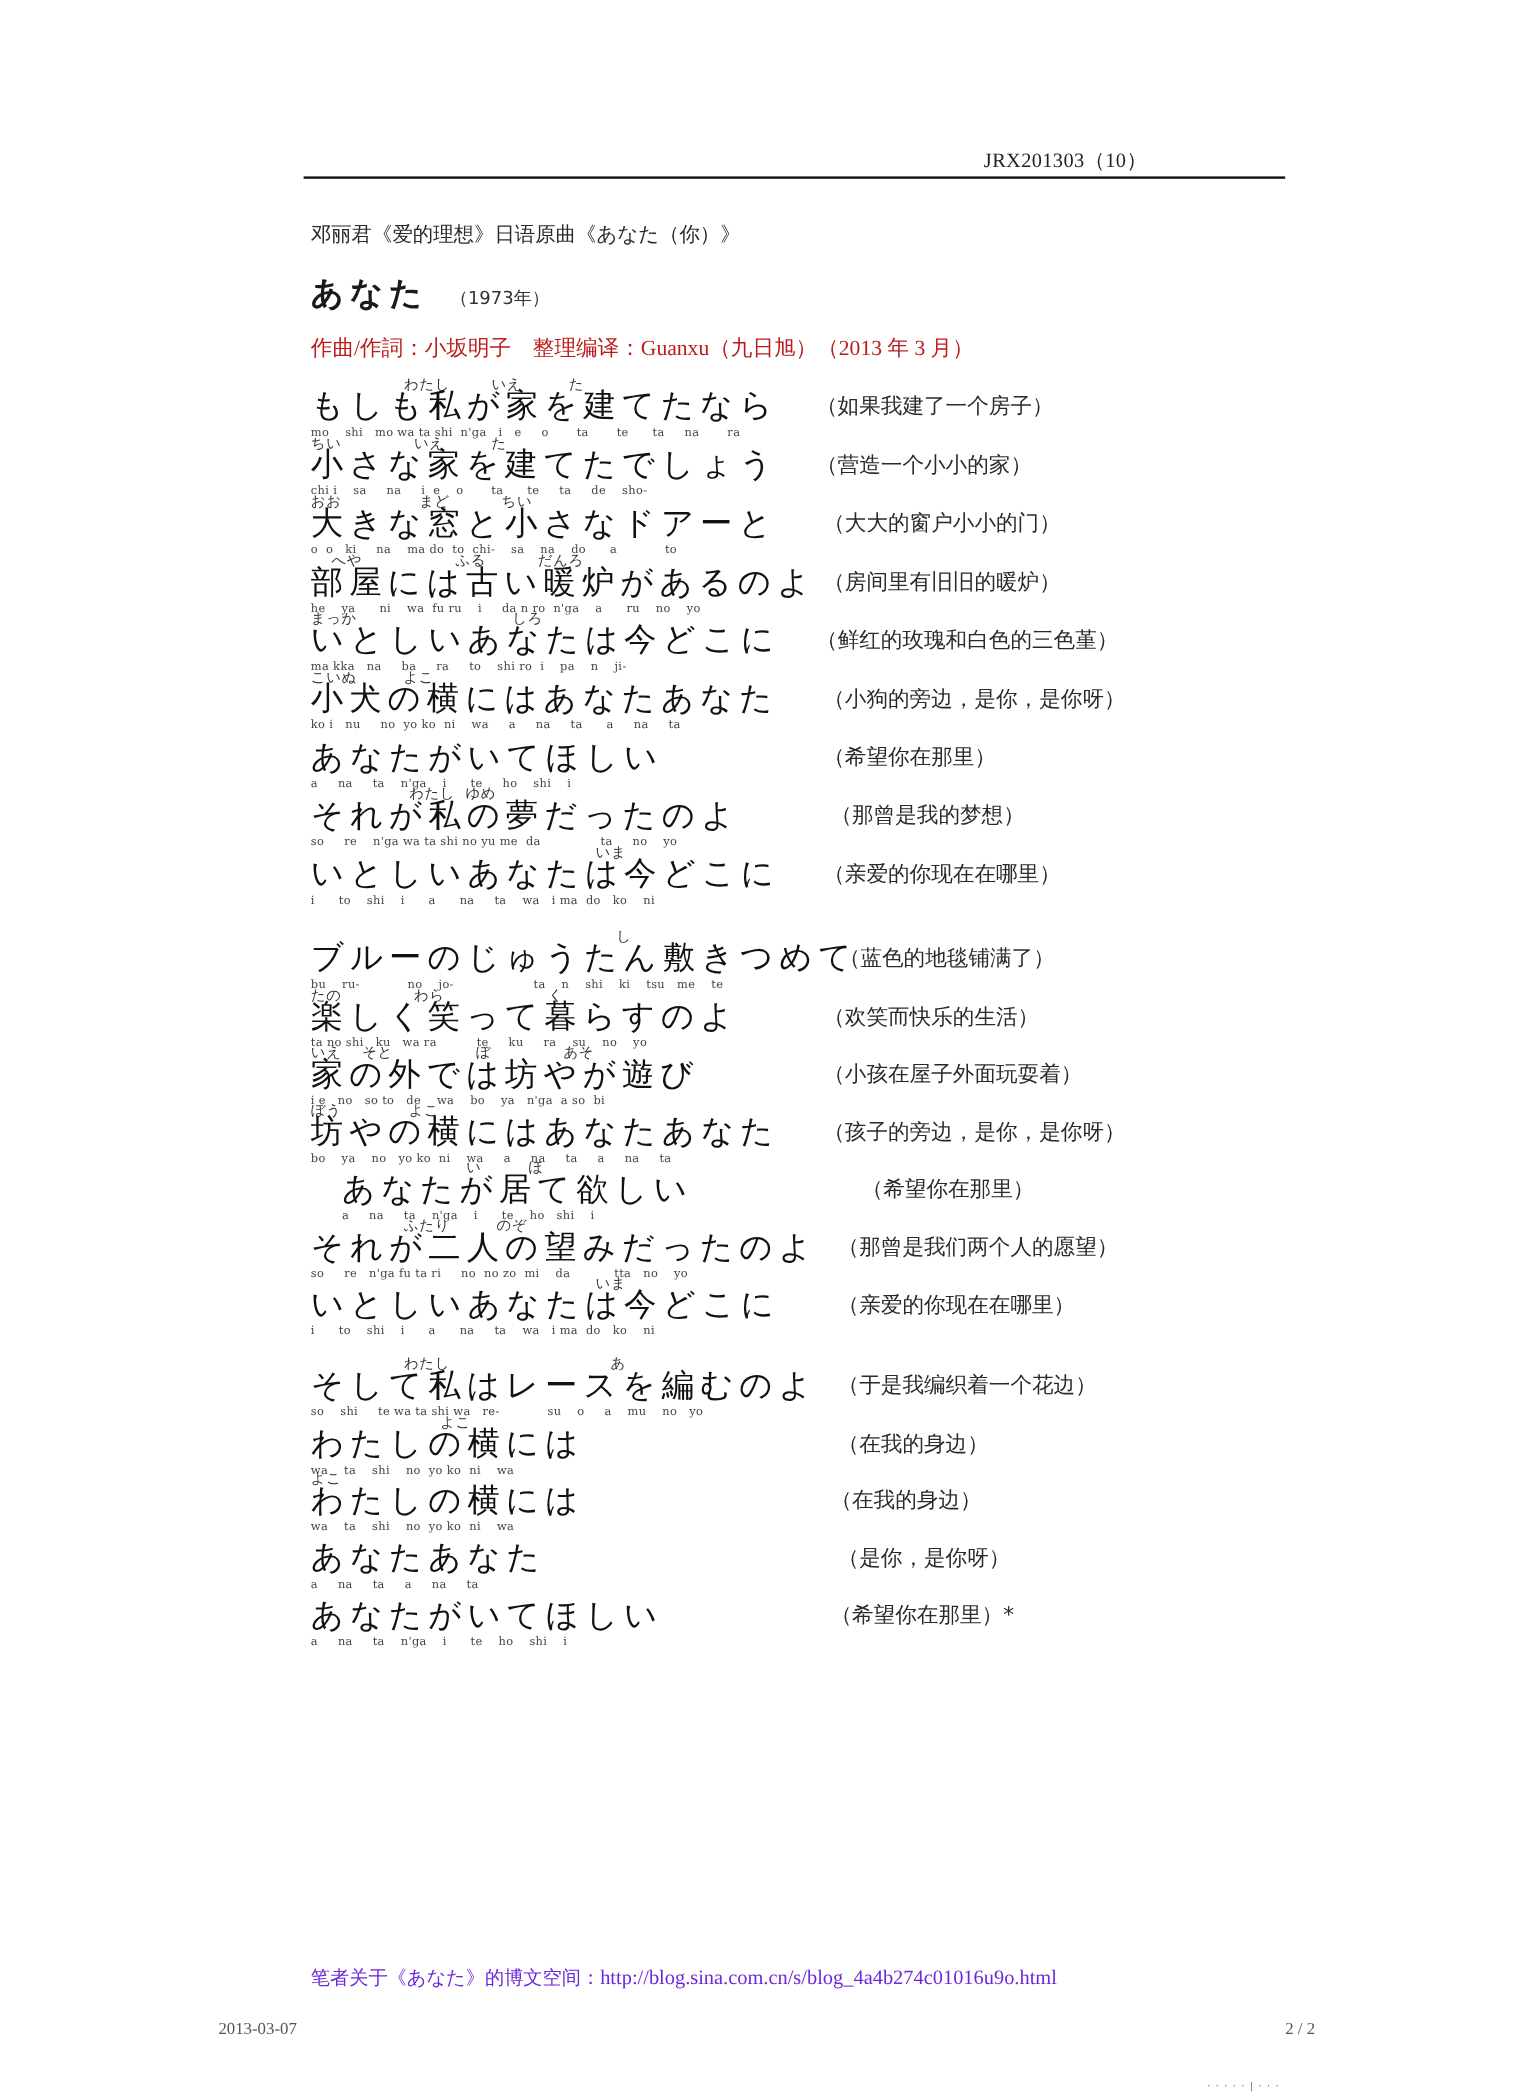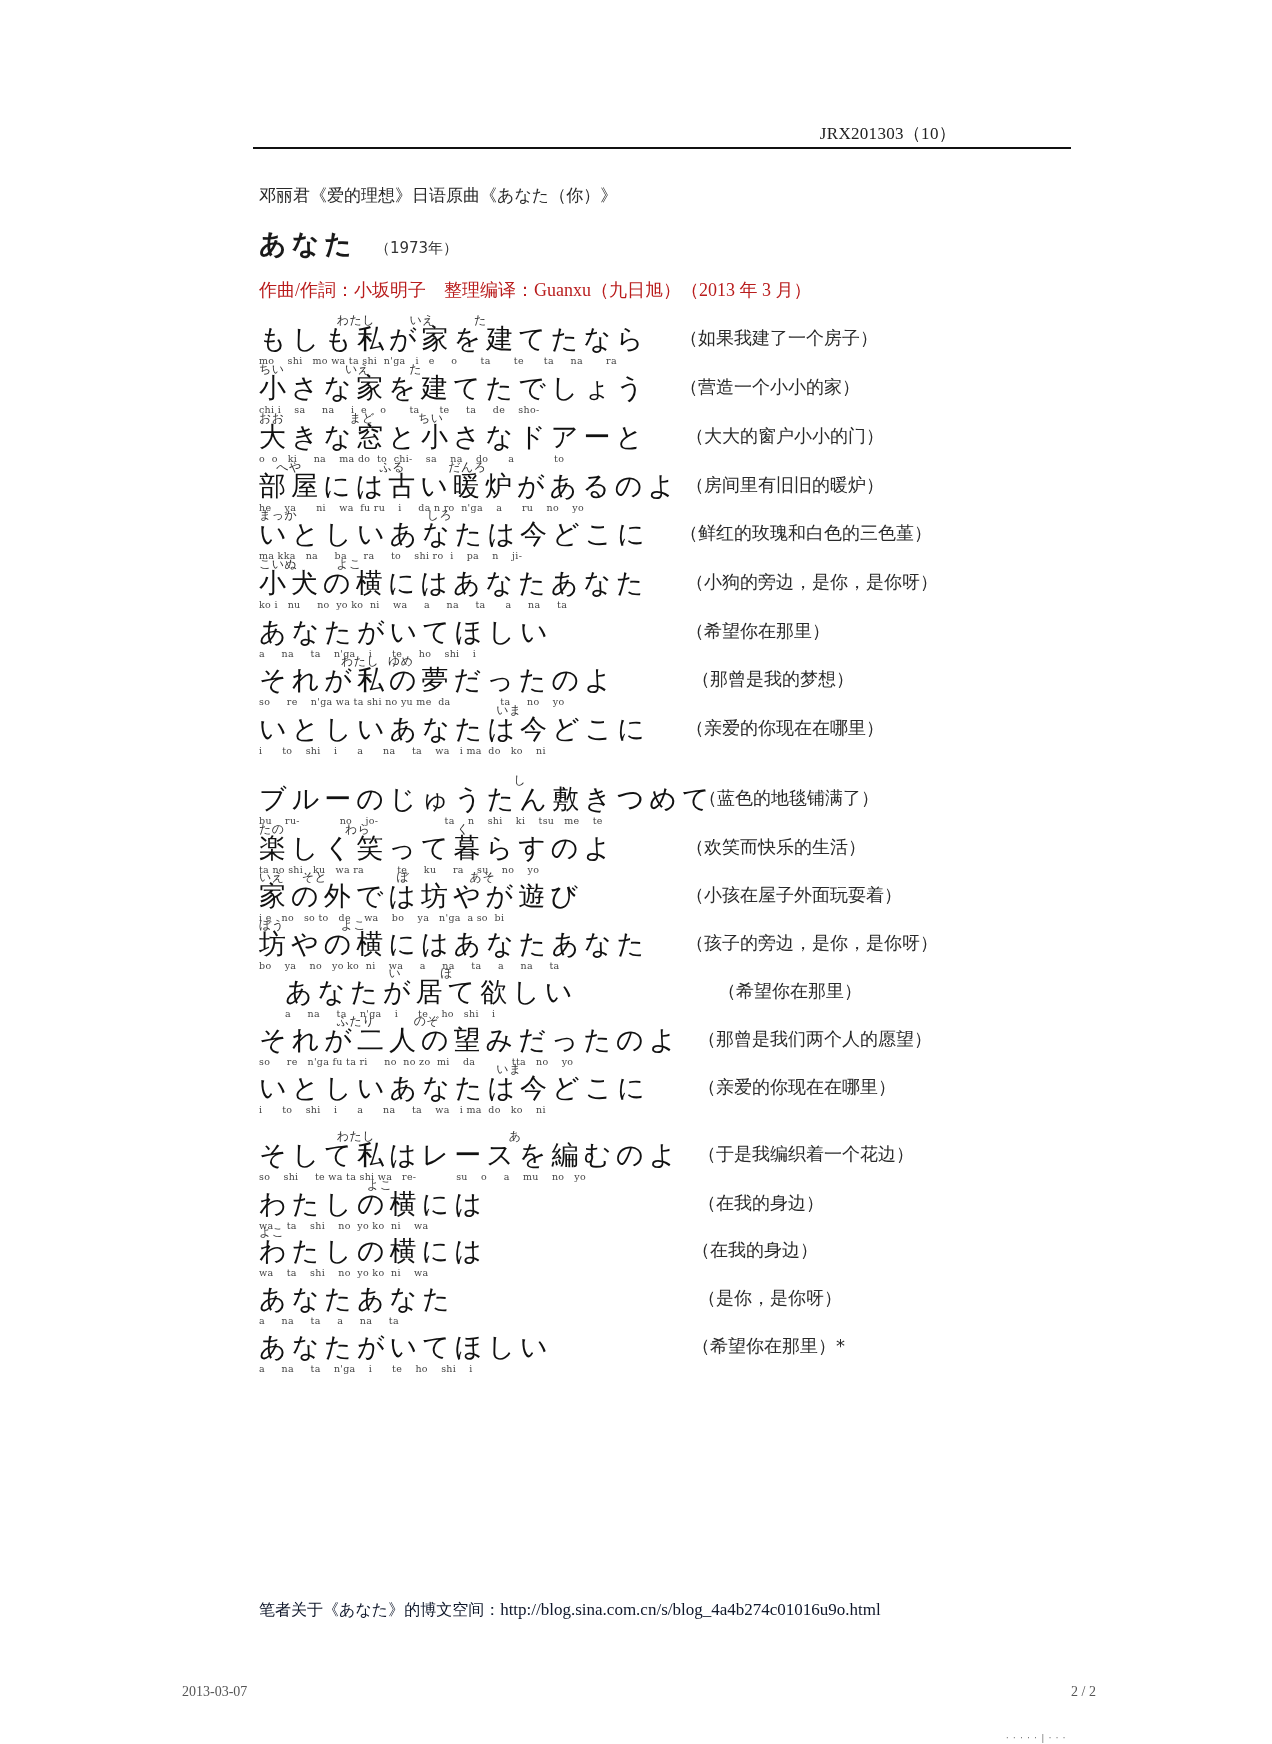--- a/index.html
+++ b/index.html
@@ -21,21 +21,21 @@
   .lyric { position: absolute; left: 259px; width: 920px; height: 60px; }
   .furi { position: absolute; left: 0; top: 0; height: 14px; font-size: 12px; color: #333;
           font-family: "DejaVu Sans", sans-serif; white-space: pre; letter-spacing: 0.5px; }
   .jp { position: absolute; left: 0; top: 11px; font-size: 27px; letter-spacing: 5px; color: #111;
         font-family: "DejaVu Sans", sans-serif; white-space: nowrap; line-height: 32px; }
   .romaji { position: absolute; left: 0; top: 43px; font-size: 9.5px; color: #444; white-space: pre;
             font-family: "DejaVu Serif", serif; letter-spacing: 0.3px; }
   .cn { position: absolute; top: 14px; font-size: 18px; color: #2a2a2a; white-space: nowrap;
         font-family: "DejaVu Sans", sans-serif; }
 
-  .footnote { position: absolute; left: 259px; top: 1600px; font-size: 16px; color: #0f172a;
+  .footnote { position: absolute; left: 259px; top: 1638px; font-size: 16px; color: #6d28d9;
               font-family: "DejaVu Sans", sans-serif; }
   .footnote .url { font-family: "Liberation Serif", serif; font-size: 17px; }
   .foot-date { position: absolute; left: 182px; top: 1684px; font-size: 14px; color: #555;
                font-family: "Liberation Serif", serif; }
   .foot-page { position: absolute; left: 1071px; top: 1684px; font-size: 14px; color: #555;
                font-family: "Liberation Serif", serif; }
   .watermark { position: absolute; left: 1006px; top: 1734px; font-size: 8px; color: #666;
                font-family: "DejaVu Sans", sans-serif; letter-spacing: 1px; }
 </style>
 </head>

